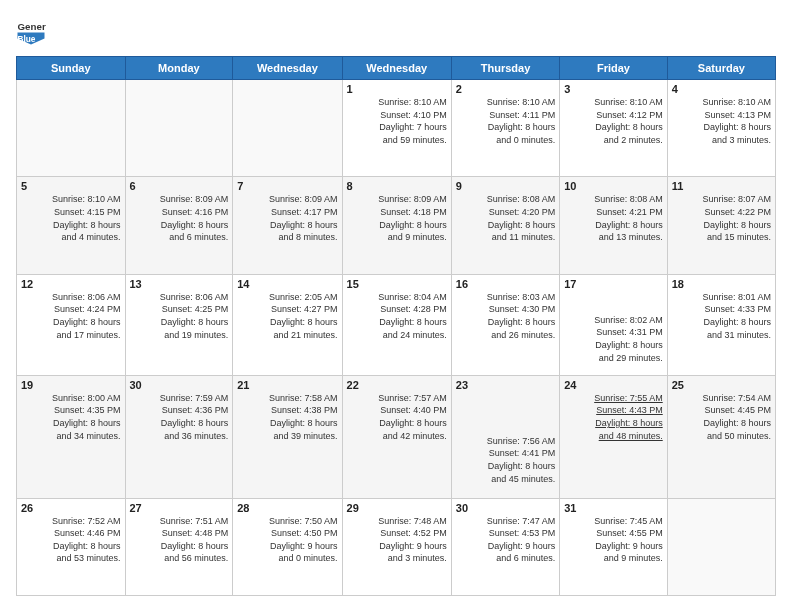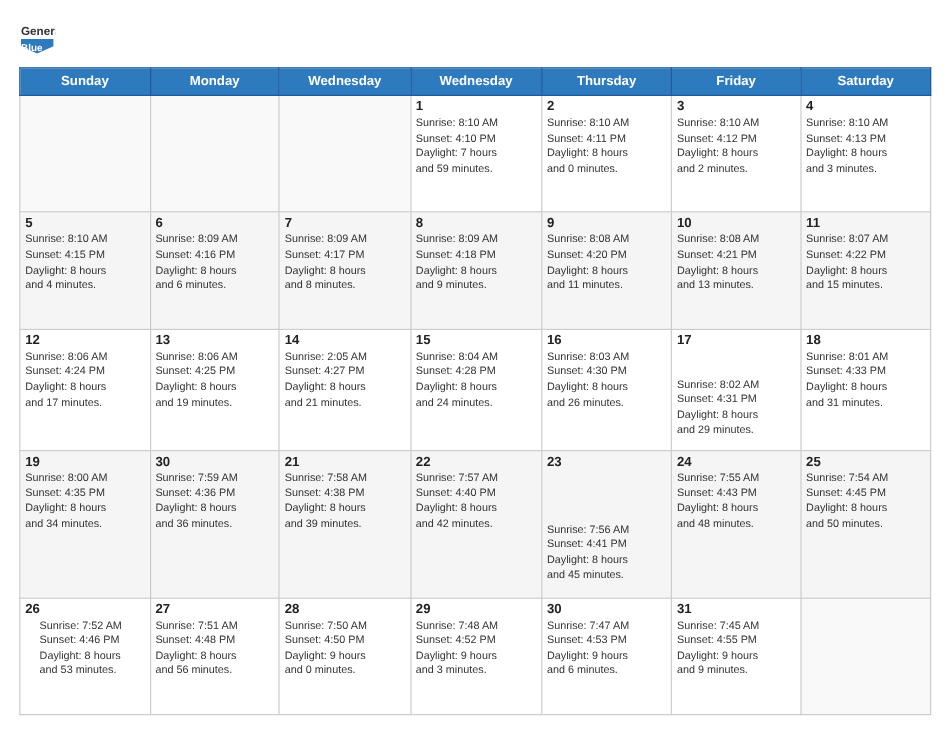--- a/index.html
+++ b/index.html
@@ -80,20 +80,21 @@
     .day-number {
       font-weight: bold;
       font-size: 11px;
       margin-bottom: 1px;
       color: #222;
     }
     .day-info {
       color: #333;
       line-height: 1.4;
       font-size: 9px;
+      text-align: right;
     }
     .empty-cell {
       background: #f9f9f9 !important;
     }
     table {
       width: 100%;
       border-collapse: collapse;
     }
   </style>
 </head>
@@ -299,21 +300,21 @@
           </td>
           <td>
             <div class="day-number">23</div>
             <div class="day-info" style="white-space: pre-line; margin-top: 44px;">Sunrise: 7:56 AM
 Sunset: 4:41 PM
 Daylight: 8 hours
 and 45 minutes.</div>
           </td>
           <td>
             <div class="day-number">24</div>
-            <div class="day-info" style="white-space: pre-line;">Sunrise: 7:55 AM
+            <div class="day-info" style="white-space: pre-line; text-decoration: underline;">Sunrise: 7:55 AM
 Sunset: 4:43 PM
 Daylight: 8 hours
 and 48 minutes.</div>
           </td>
           <td>
             <div class="day-number">25</div>
             <div class="day-info" style="white-space: pre-line;">Sunrise: 7:54 AM
 Sunset: 4:45 PM
 Daylight: 8 hours
 and 50 minutes.</div>

